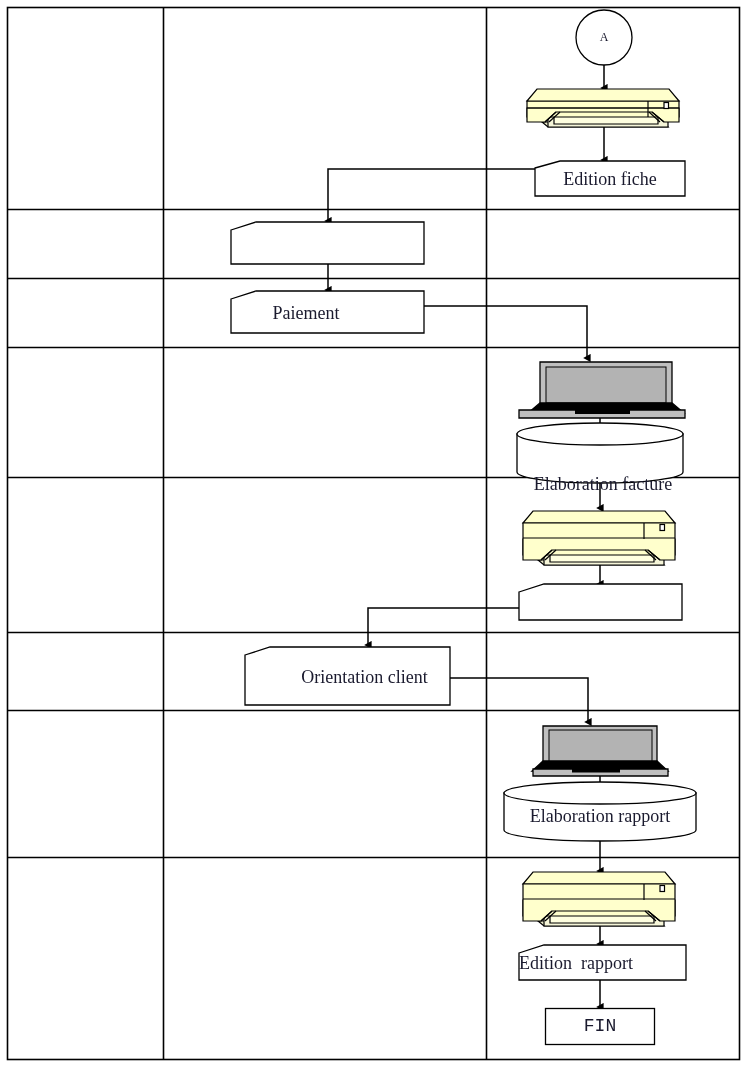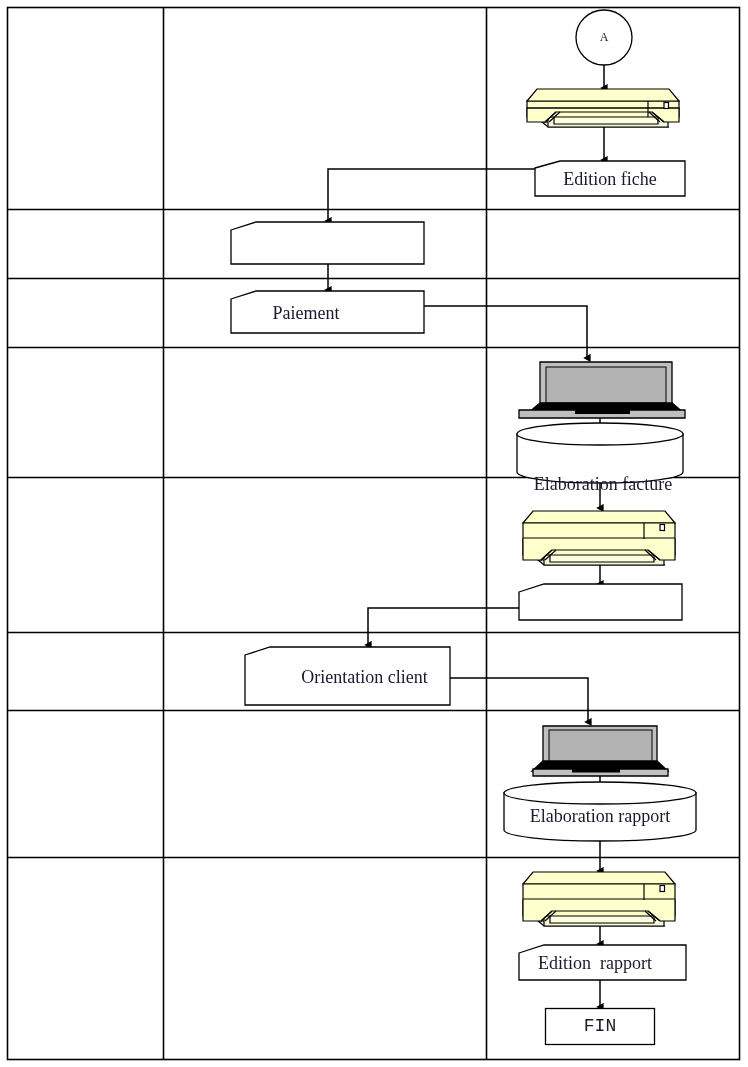--- a/index.html
+++ b/index.html
@@ -222,17 +222,17 @@
 
   <div class="node-label" style="left:218px; top:295px; width:166px; height:38px;padding-left:10px;">Paiement</div>
 
   <div class="node-label" style="left:517px; top:469px; width:172px; height:32px;">Elaboration facture</div>
 
 
   <div class="node-label" style="left:245px; top:651px; width:205px; height:54px;margin-left:17px;">Orientation client</div>
 
   <div class="node-label" style="left:504px; top:801px; width:192px; height:32px;">Elaboration rapport</div>
 
-  <div class="node-label" style="left:519px; top:947px; width:152px; height:33px;">Edition  rapport</div>
+  <div class="node-label" style="left:500px; top:947px; width:152px; height:33px;">Edition  rapport</div>
 
   <div class="node-label" style="left:545px; top:1008px; width:110px; height:37px;font-family:Liberation Mono, monospace;">FIN</div>
 
 </div>
 
 </body></html>

